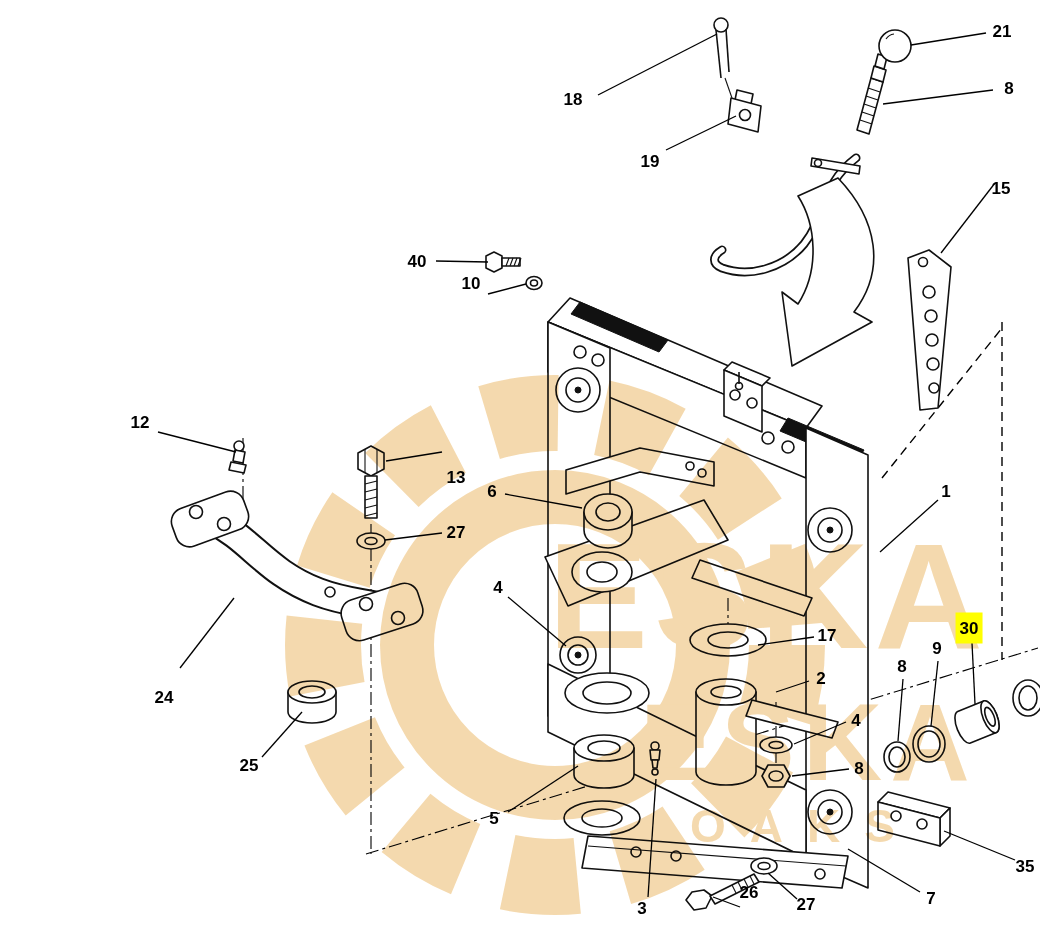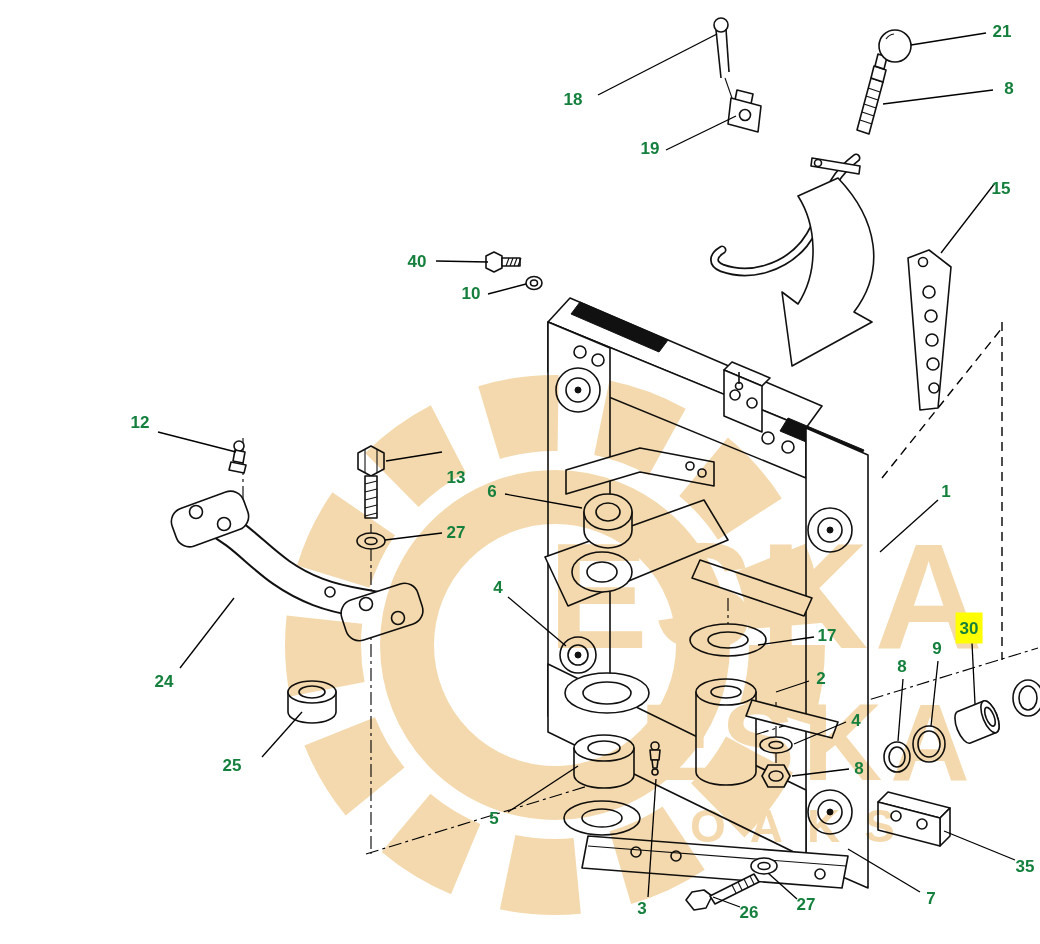--- a/index.html
+++ b/index.html
@@ -18,21 +18,21 @@
   .rod-i{fill:none;stroke:#fff;stroke-width:5.5;stroke-linecap:round;}
   .tube-o{fill:none;stroke:#111;stroke-width:30;stroke-linecap:round;}
   .tube-i{fill:none;stroke:#fff;stroke-width:26;stroke-linecap:round;}
   
   .wm{mix-blend-mode:multiply;opacity:.62;pointer-events:none;}
   .wm-shape{fill:none;stroke:#eec27c;}
   .wm-text{fill:#eec27c;font-weight:bold;font-family:"Liberation Sans",sans-serif;}
   
   .callouts{position:absolute;left:0;top:0;width:100%;height:100%;}
   .callout{position:absolute;transform:translate(-50%,-50%);font-weight:bold;
-           font-size:17px;color:#15803d;line-height:1;white-space:nowrap;}
+           font-size:17px;color:#000000;line-height:1;white-space:nowrap;}
   .callout.hl{background:#ffff00;padding:7px 4px;text-align:right;}
 </style>
 </head>
 <body>
 
 <div class="stage">
 
   <svg width="1040" height="944" viewBox="0 0 1040 944">
 
     <g>
@@ -321,42 +321,42 @@
       <circle class="wm-shape" cx="555" cy="645" r="232" stroke-width="76" stroke-dasharray="70 44"></circle>
       <circle class="wm-shape" cx="555" cy="645" r="148" stroke-width="54"></circle>
     </g>
     <text class="wm-text" x="548" y="648" font-size="150" letter-spacing="6">ESKA</text>
     <text class="wm-text" x="640" y="780" font-size="110" letter-spacing="8">ESKA</text>
     <text class="wm-text" x="690" y="842" font-size="46" letter-spacing="24">OAKS</text>
   </svg>
 
   <div class="callouts">
     <div class="callout" style="left:573px;top:99px">18</div>
-    <div class="callout" style="left:650px;top:148px">19</div>
+    <div class="callout" style="left:650px;top:161px">19</div>
     <div class="callout" style="left:1002px;top:31px">21</div>
     <div class="callout" style="left:1009px;top:88px">8</div>
     <div class="callout" style="left:1001px;top:188px">15</div>
     <div class="callout" style="left:417px;top:261px">40</div>
-    <div class="callout" style="left:471px;top:293px">10</div>
+    <div class="callout" style="left:471px;top:283px">10</div>
     <div class="callout" style="left:140px;top:422px">12</div>
     <div class="callout" style="left:456px;top:477px">13</div>
     <div class="callout" style="left:492px;top:491px">6</div>
     <div class="callout" style="left:456px;top:532px">27</div>
     <div class="callout" style="left:946px;top:491px">1</div>
     <div class="callout" style="left:498px;top:587px">4</div>
     <div class="callout" style="left:827px;top:635px">17</div>
     <div class="callout" style="left:821px;top:678px">2</div>
-    <div class="callout" style="left:164px;top:681px">24</div>
+    <div class="callout" style="left:164px;top:697px">24</div>
     <div class="callout" style="left:902px;top:666px">8</div>
     <div class="callout" style="left:937px;top:648px">9</div>
     <div class="callout hl" style="left:969px;top:628px">30</div>
-    <div class="callout" style="left:232px;top:765px">25</div>
+    <div class="callout" style="left:249px;top:765px">25</div>
     <div class="callout" style="left:494px;top:818px">5</div>
     <div class="callout" style="left:856px;top:720px">4</div>
     <div class="callout" style="left:859px;top:768px">8</div>
     <div class="callout" style="left:1025px;top:866px">35</div>
     <div class="callout" style="left:931px;top:898px">7</div>
     <div class="callout" style="left:642px;top:908px">3</div>
-    <div class="callout" style="left:749px;top:912px">26</div>
+    <div class="callout" style="left:749px;top:892px">26</div>
     <div class="callout" style="left:806px;top:904px">27</div>
   </div>
 
 </div>
 
 </body></html>

